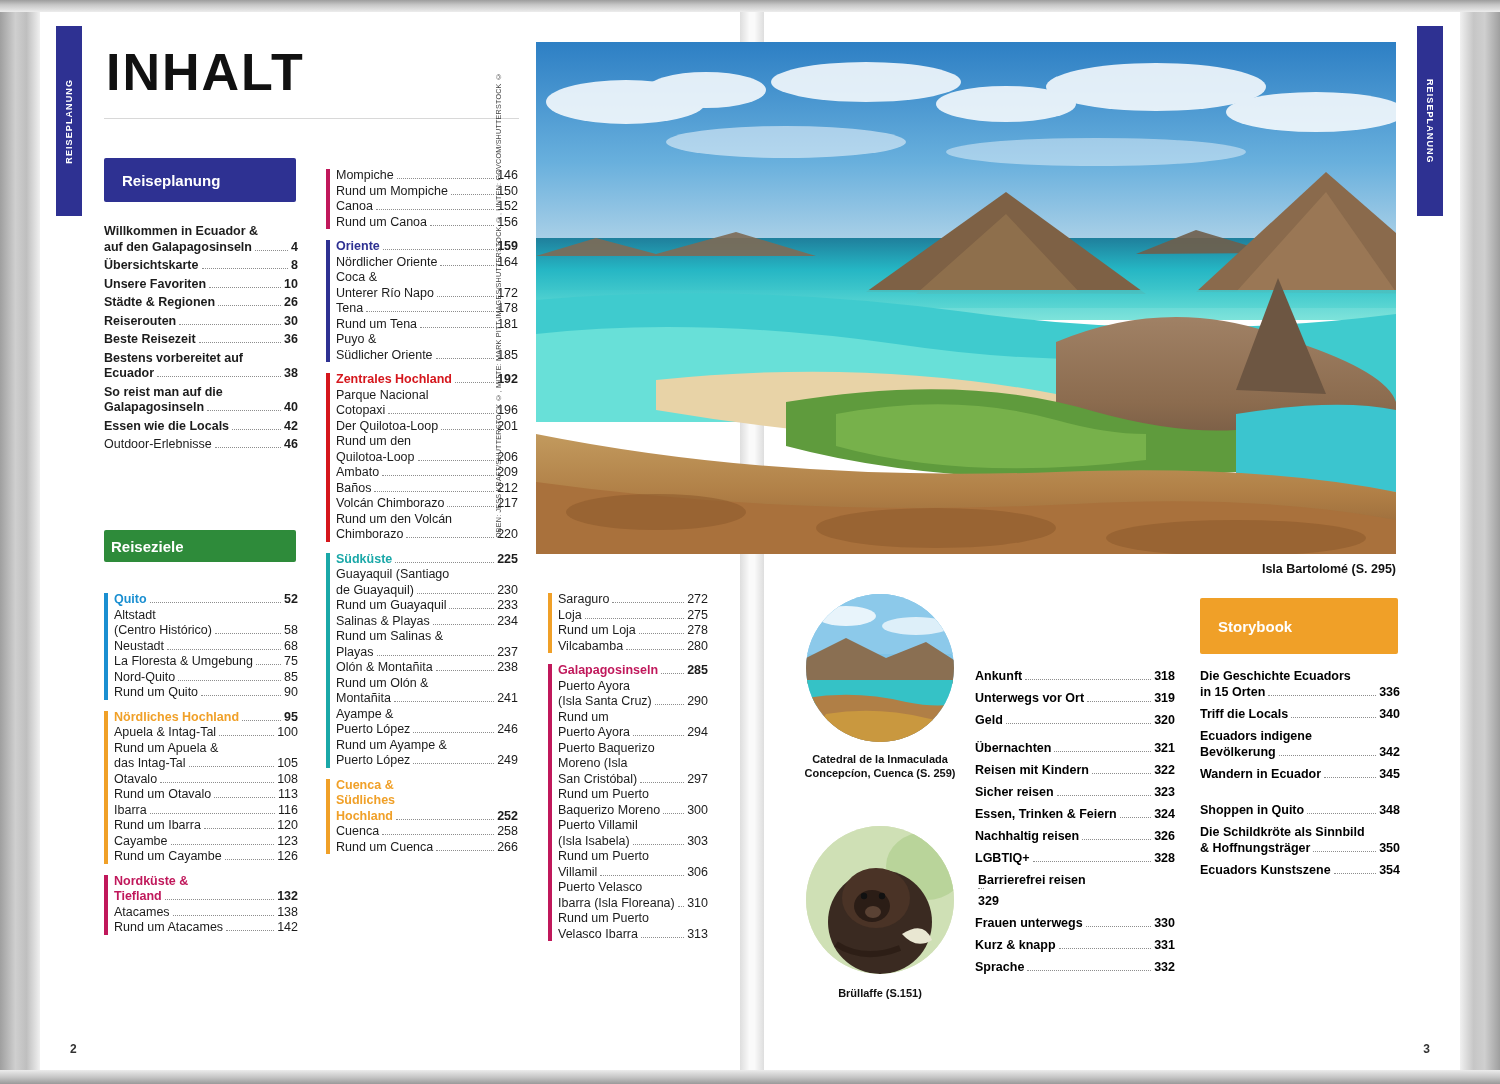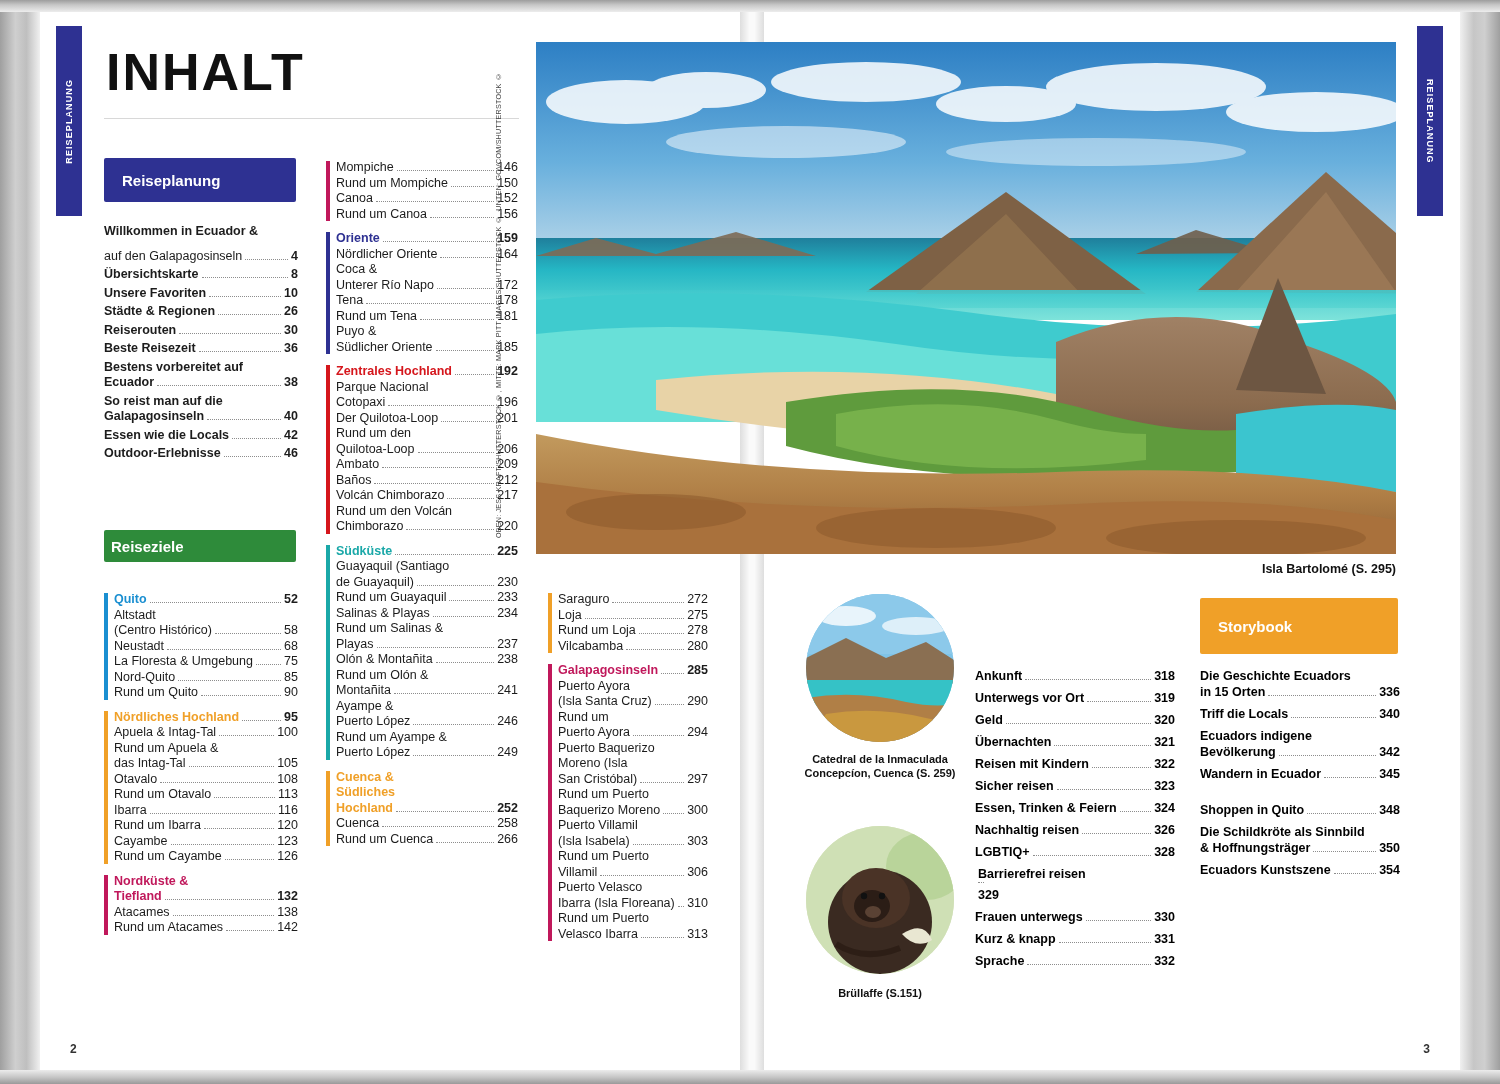--- a/index.html
+++ b/index.html
@@ -113,21 +113,21 @@
   <div class="pill" id="pillStory" style="left: 1200px; top: 598px; width: 198px; height: 56px; background: rgb(240, 160, 40);">
     <span>Storybook</span>
   </div>
 
   <div class="col" id="c1a" style="left:104px; top:224px; width:194px;">
       <div style="margin-bottom: 3px;">
         <div class="row">
           <span class="t" style="font-weight: bold;">Willkommen in Ecuador &amp;</span>
         </div>
         <div class="row">
-          <span class="t" style="font-weight: normal; margin-top: 9px;">auf den Galapagosinseln</span>
+          <span class="t" style="font-weight: bold;">auf den Galapagosinseln</span>
           <span class="dots"></span>
           <span class="p" style="font-weight: bold;">4</span>
         </div>
       </div>
       <div style="margin-bottom: 3px;">
         <div class="row">
           <span class="t" style="font-weight: bold;">Übersichtskarte</span>
           <span class="dots"></span>
           <span class="p" style="font-weight: bold;">8</span>
         </div>
@@ -182,21 +182,21 @@
       </div>
       <div style="margin-bottom: 3px;">
         <div class="row">
           <span class="t" style="font-weight: bold;">Essen wie die Locals</span>
           <span class="dots"></span>
           <span class="p" style="font-weight: bold;">42</span>
         </div>
       </div>
       <div style="margin-bottom: 3px;">
         <div class="row">
-          <span class="t" style="font-weight: bold;">Outdoor-Erlebnisse</span>
+          <span class="t" style="font-weight: normal;">Outdoor-Erlebnisse</span>
           <span class="dots"></span>
           <span class="p" style="font-weight: bold;">46</span>
         </div>
       </div>
     </div>
   <div class="col" id="c1b" style="left:104px; top:592px; width:194px;">
       <div class="grp" style="margin-bottom: 9px;">
         <div class="bar" style="background: rgb(26, 143, 209);"></div>
         <div>
           <div class="row">
@@ -334,21 +334,21 @@
         </div>
         <div>
           <div class="row">
             <span class="t">Rund um Atacames</span>
             <span class="dots"></span>
             <span class="p">142</span>
           </div>
         </div>
       </div>
     </div>
-  <div class="col" id="c2" style="left:326px; top:160px; width:192px;">
+  <div class="col" id="c2" style="left:326px; top:168px; width:192px;">
       <div class="grp" style="margin-bottom: 9px;">
         <div class="bar" style="background: rgb(192, 24, 91);"></div>
         <div>
           <div class="row">
             <span class="t">Mompiche</span>
             <span class="dots"></span>
             <span class="p">146</span>
           </div>
         </div>
         <div>
@@ -852,21 +852,21 @@
           <span class="p" style="font-weight: bold;">318</span>
         </div>
       </div>
       <div style="margin-bottom: 6px;">
         <div class="row" style="line-height: 16px;">
           <span class="t" style="font-weight: bold;">Unterwegs vor Ort</span>
           <span class="dots"></span>
           <span class="p" style="font-weight: bold;">319</span>
         </div>
       </div>
-      <div style="margin-bottom: 6px;">
+      <div style="margin-bottom: 12px;">
         <div class="row" style="line-height: 16px;">
           <span class="t" style="font-weight: bold;">Geld</span>
           <span class="dots"></span>
           <span class="p" style="font-weight: bold;">320</span>
         </div>
       </div>
       <div style="margin-bottom: 6px;">
         <div class="row" style="line-height: 16px;">
           <span class="t" style="font-weight: bold;">Übernachten</span>
           <span class="dots"></span>

